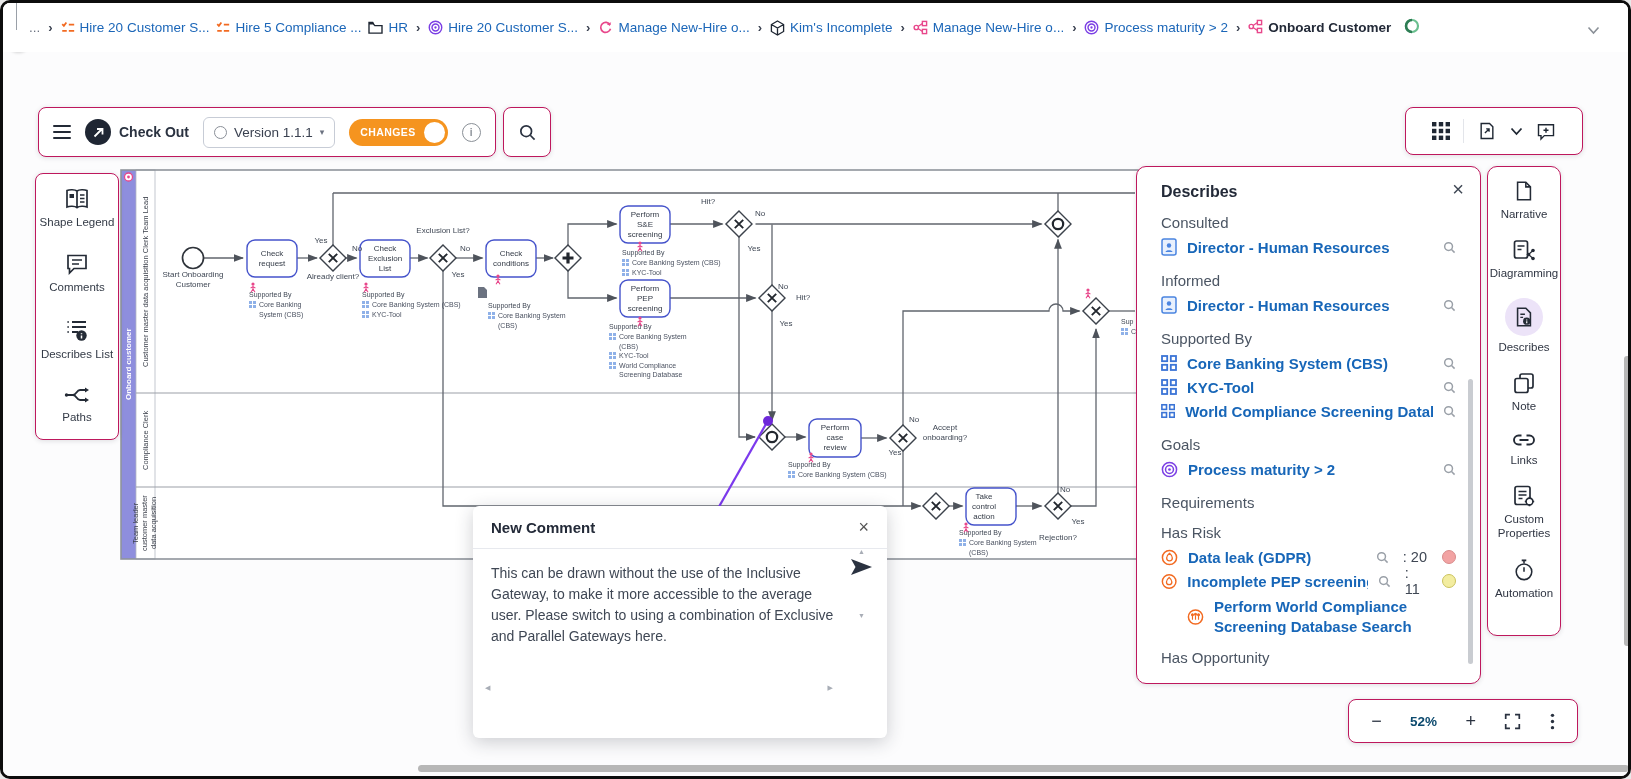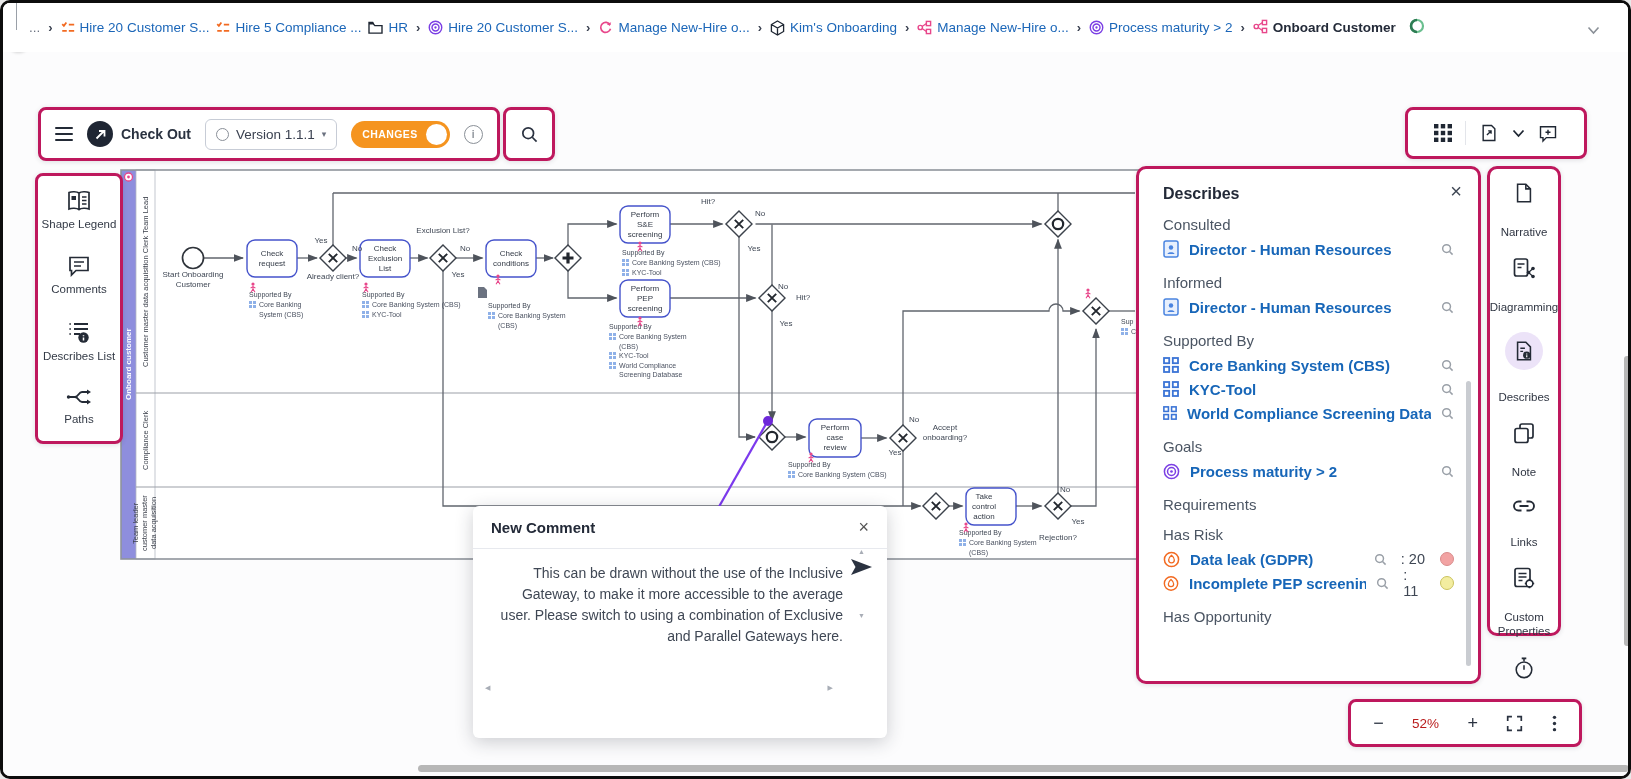--- a/index.html
+++ b/index.html
@@ -30,21 +30,21 @@
   .sb-h{color:#3f4754;margin-bottom:1px;}
   .sb-i{display:flex;gap:3px;align-items:flex-start;}
   .glyph{flex:0 0 auto;width:7px;height:7px;margin-top:1px;background:
     linear-gradient(#8fb1e8,#8fb1e8) 0 0/3px 3px no-repeat,
     linear-gradient(#8fb1e8,#8fb1e8) 4px 0/3px 3px no-repeat,
     linear-gradient(#8fb1e8,#8fb1e8) 0 4px/3px 3px no-repeat,
     linear-gradient(#8fb1e8,#8fb1e8) 4px 4px/3px 3px no-repeat;}
   .person{position:absolute;z-index:6;}
   .docicon{position:absolute;z-index:6;}
   
-  .card{position:absolute;background:#fff;border:3px solid #be185d;border-radius:8px;box-shadow:0 1px 5px rgba(40,45,60,.14);z-index:30;}
+  .card{position:absolute;background:#fff;border:1px solid #be185d;border-radius:8px;box-shadow:0 1px 5px rgba(40,45,60,.14);z-index:30;}
   .toolbar-card{left:35px;top:104px;height:48px;display:flex;align-items:center;gap:14px;padding:0 14px;}
   .hamburger{display:flex;flex-direction:column;gap:3.5px;cursor:pointer;}
   .hamburger span{width:18px;height:2.4px;background:#232a36;border-radius:1px;}
   .checkout{display:flex;align-items:center;gap:8px;cursor:pointer;}
   .checkout .circ{width:26px;height:26px;border-radius:50%;background:#1f2633;display:flex;align-items:center;justify-content:center;}
   .checkout .txt{font-size:14px;font-weight:700;color:#2a3240;}
   .version-box{display:flex;align-items:center;gap:7px;border:1px solid #c7ccd6;border-radius:6px;padding:7px 10px;cursor:pointer;}
   .version-box .vcirc{width:11px;height:11px;border:1.6px solid #8a8f98;border-radius:50%;}
   .version-box .vtxt{font-size:13.5px;color:#3a4150;}
   .version-box .caret{font-size:9px;color:#6b7280;}
@@ -69,36 +69,36 @@
   .dp-mag{margin-left:auto;display:flex;flex:0 0 auto;}
   .dp-count{font-size:14.5px;color:#3f4754;margin-left:4px;}
   .dot{width:12px;height:12px;border-radius:50%;margin-left:5px;flex:0 0 auto;}
   .dot-red{background:#f2a3a3;border:1px solid #d98c8c;}
   .dot-yellow{background:#f3eda0;border:1px solid #cbc35e;}
   .dp-sub{display:flex;gap:10px;margin:4px 0 0 26px;align-items:center;}
   .dp-sub .dp-link{white-space:normal;line-height:1.3;max-width:242px;}
   .dp-scroll{position:absolute;right:7px;top:212px;width:5px;height:285px;background:#c9ccd1;border-radius:3px;}
   
   .right-sidebar{left:1484px;top:163px;width:74px;height:470px;border-radius:10px;padding:12px 0;box-sizing:border-box;display:flex;flex-direction:column;align-items:center;gap:17px;z-index:32;}
-  .rs-item{display:flex;flex-direction:column;align-items:center;gap:20px;cursor:pointer;}
+  .rs-item{display:flex;flex-direction:column;align-items:center;gap:4px;cursor:pointer;}
   .rs-item .cap{font-size:11.5px;color:#2f3542;text-align:center;line-height:1.25;}
   .rs-active{width:38px;height:38px;border-radius:50%;background:#ece3f8;display:flex;align-items:center;justify-content:center;}
   
-  .comment-dialog{position:absolute;left:470px;top:503px;width:414px;height:232px;background:#fff;border-radius:6px;box-shadow:0 4px 18px rgba(30,35,50,.22);z-index:40;text-align:right;}
+  .comment-dialog{position:absolute;left:470px;top:503px;width:414px;height:232px;background:#fff;border-radius:6px;box-shadow:0 4px 18px rgba(30,35,50,.22);z-index:40;}
   .cd-head{display:flex;align-items:center;justify-content:space-between;padding:12px 18px;border-bottom:1px solid #e7e9ee;}
   .cd-title{font-size:15px;font-weight:700;color:#232a38;}
   .cd-close{font-size:18px;color:#555;cursor:pointer;line-height:1;}
   .cd-body{padding:14px 44px 14px 18px;font-size:14px;color:#3f4754;line-height:1.5;}
   .cd-body p{margin:0 0 20px 0;}
   .cd-send{position:absolute;right:14px;top:52px;cursor:pointer;}
   .cd-hint{position:absolute;color:#a8adb6;font-size:7px;}
   
   .zoom-bar{left:1345px;top:696px;width:212px;height:42px;display:flex;align-items:center;justify-content:space-around;padding:0 8px;z-index:35;}
   .zb-btn{font-size:18px;color:#2a3240;cursor:pointer;line-height:1;}
-  .zb-level{font-size:13.5px;color:#b91c1c;}
+  .zb-level{font-size:13.5px;color:#0c4a6e;font-weight:bold;}
   
   .hscroll{position:absolute;left:415px;top:762px;width:1211px;height:7px;background:#b7b7b7;border-radius:4px;z-index:45;}
   .vscroll{position:absolute;left:1621px;top:353px;width:6px;height:290px;background:#b7b7b7;border-radius:4px;z-index:45;}
 </style>
 </head>
 <body>
 
 <div class="window">
 <div class="main">
 
@@ -608,20 +608,32 @@
         <span class="dp-link">Incomplete PEP screening</span>
         <span class="dp-mag">
               <svg width="13" height="13" viewBox="0 0 14 14">
                 <circle cx="6" cy="6" r="4.2" stroke="#9aa0a8" stroke-width="1.6" fill="none"></circle>
                 <line x1="9.2" y1="9.2" x2="12.5" y2="12.5" stroke="#9aa0a8" stroke-width="1.6"></line>
               </svg>
             </span>
         <span class="dp-count">: 11</span>
         <span class="dot dot-yellow"></span>
       </div>
+      <div class="dp-sub">
+        <svg width="18" height="18" viewBox="0 0 18 18">
+              <circle cx="9" cy="9" r="7.5" stroke="#f26a21" stroke-width="1.6" fill="none"></circle>
+              <g stroke="#f26a21" stroke-width="1.2">
+                <circle cx="5.8" cy="6.5" r="1" fill="#f26a21"></circle>
+                <circle cx="9" cy="6" r="1" fill="#f26a21"></circle>
+                <circle cx="12.2" cy="6.5" r="1" fill="#f26a21"></circle>
+                <path d="M5.8 8 v4 M9 7.5 v4.5 M12.2 8 v4" fill="none"></path>
+              </g>
+            </svg>
+        <span class="dp-link">Perform World Compliance Screening Database Search</span>
+      </div>
     </div>
 
     <div class="dp-sec">
       <div class="dp-sec-title">Has Opportunity</div>
 
     </div>
     <div class="dp-scroll"></div>
   </div>
 
   <div class="card right-sidebar">
@@ -765,21 +777,21 @@
           </span>
           <a>Manage New-Hire o...</a>
         </span>
     <span class="bc-sep">›</span>
     <span class="bc-item">
           <span class="ic">
             <svg width="15" height="16" viewBox="0 0 16 17">
               <path d="M8 1 L14.5 4.8 V12.2 L8 16 L1.5 12.2 V4.8 Z M1.5 4.8 L8 8.6 L14.5 4.8 M8 8.6 V16" stroke="#1f2733" stroke-width="1.4" fill="none"></path>
             </svg>
           </span>
-          <a>Kim's Onboarding</a>
+          <a>Kim's Incomplete</a>
         </span>
     <span class="bc-sep">›</span>
     <span class="bc-item">
           <span class="ic">
             <svg width="15" height="15" viewBox="0 0 16 16">
               <circle cx="3.5" cy="8" r="2.3" stroke="#e8478b" stroke-width="1.5" fill="none"></circle>
               <rect x="10" y="1.5" width="4.5" height="4.5" stroke="#e8478b" stroke-width="1.5" fill="none"></rect>
               <rect x="10" y="10" width="4.5" height="4.5" stroke="#e8478b" stroke-width="1.5" fill="none"></rect>
               <path d="M5.5 7 L10 3.8 M5.5 9 L10 12.2" stroke="#e8478b" stroke-width="1.3"></path>
             </svg>

